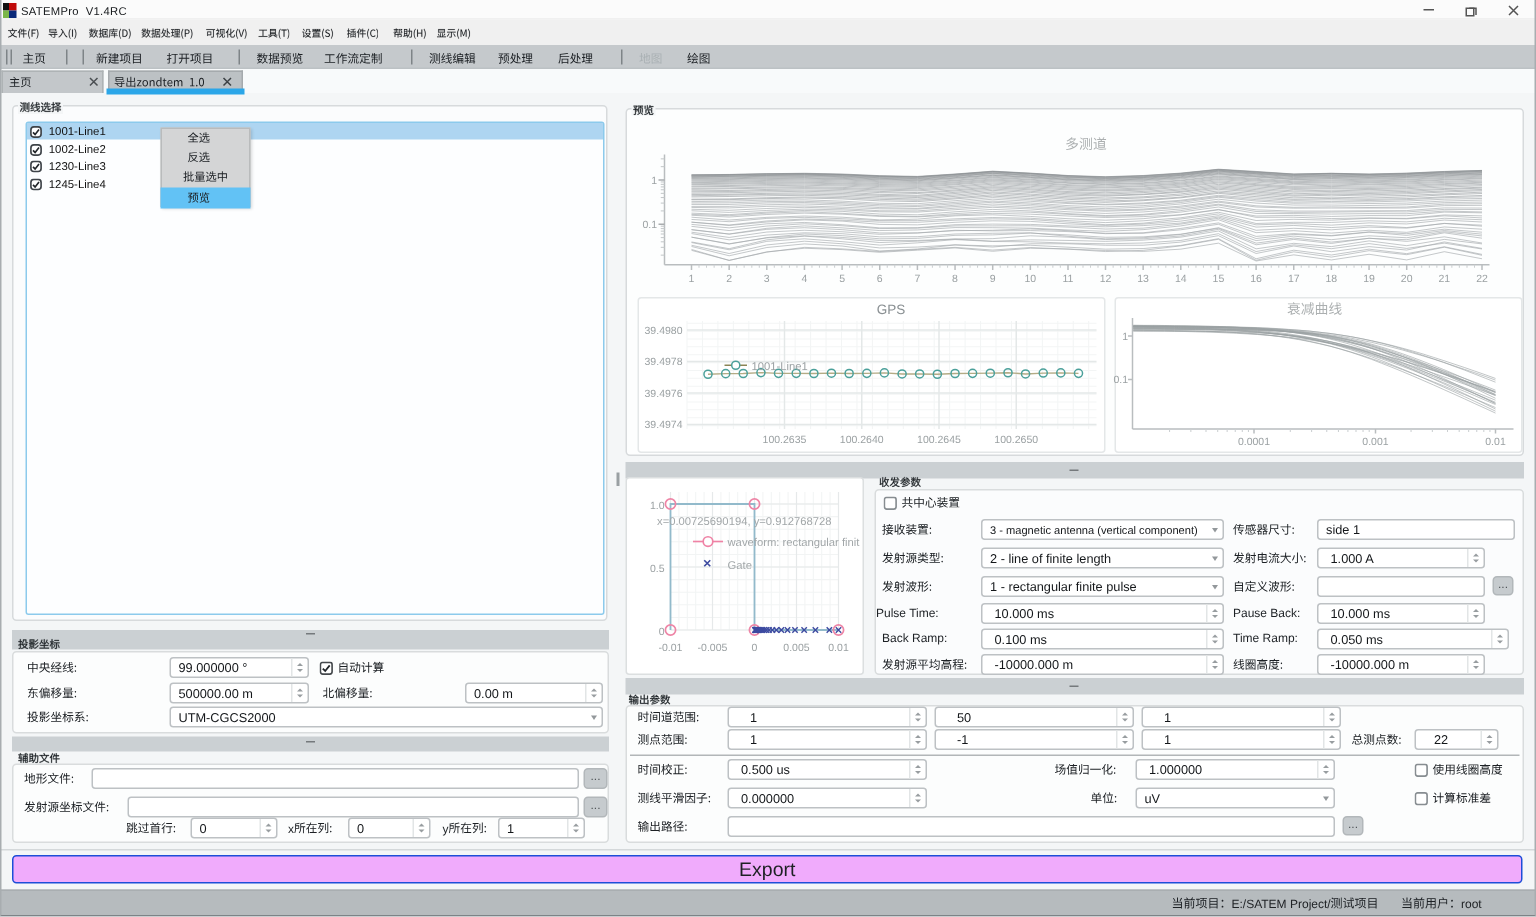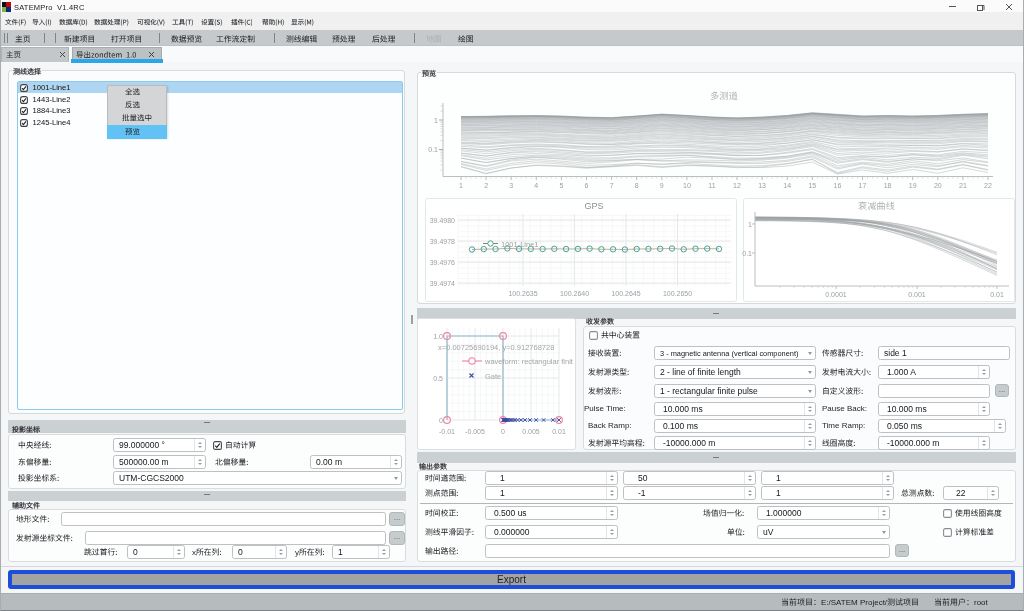--- a/index.html
+++ b/index.html
@@ -444,28 +444,28 @@
       <rect x="0.6" y="0.6" width="6.8" height="6.8" rx="2" fill="#fff" stroke="#3f4449" stroke-width="1.1"></rect>
       <path d="M2 4.2 L3.4 5.6 L6 2.3" fill="none" stroke="#22262a" stroke-width="1.1"></path>
     </svg>
   <span style="font-size:7.6px;color:#111;margin-left:4.5px">1001-Line1</span>
   </div>
 <div class="lbl" style="left:20px;top:93.6px;height:11.6px">
   <svg width="8" height="8" viewBox="0 0 8 8" style="margin-top:1px">
       <rect x="0.6" y="0.6" width="6.8" height="6.8" rx="2" fill="#fff" stroke="#3f4449" stroke-width="1.1"></rect>
       <path d="M2 4.2 L3.4 5.6 L6 2.3" fill="none" stroke="#22262a" stroke-width="1.1"></path>
     </svg>
-  <span style="font-size:7.6px;color:#111;margin-left:4.5px">1443-Line2</span>
+  <span style="font-size:7.6px;color:#111;margin-left:4.5px">1002-Line2</span>
   </div>
 <div class="lbl" style="left:20px;top:105.2px;height:11.6px">
   <svg width="8" height="8" viewBox="0 0 8 8" style="margin-top:1px">
       <rect x="0.6" y="0.6" width="6.8" height="6.8" rx="2" fill="#fff" stroke="#3f4449" stroke-width="1.1"></rect>
       <path d="M2 4.2 L3.4 5.6 L6 2.3" fill="none" stroke="#22262a" stroke-width="1.1"></path>
     </svg>
-  <span style="font-size:7.6px;color:#111;margin-left:4.5px">1884-Line3</span>
+  <span style="font-size:7.6px;color:#111;margin-left:4.5px">1230-Line3</span>
   </div>
 <div class="lbl" style="left:20px;top:116.8px;height:11.6px">
   <svg width="8" height="8" viewBox="0 0 8 8" style="margin-top:1px">
       <rect x="0.6" y="0.6" width="6.8" height="6.8" rx="2" fill="#fff" stroke="#3f4449" stroke-width="1.1"></rect>
       <path d="M2 4.2 L3.4 5.6 L6 2.3" fill="none" stroke="#22262a" stroke-width="1.1"></path>
     </svg>
   <span style="font-size:7.6px;color:#111;margin-left:4.5px">1245-Line4</span>
   </div>
 
 <div class="abs" style="left:107px;top:84.5px;width:60px;height:53.5px;background:#d4d5d6;border:1px solid #b9bbbc;box-shadow:1px 1px 2px rgba(0,0,0,0.15)"></div>
@@ -1433,22 +1433,22 @@
       <use href="#z60" x="1000"></use>
       <use href="#z152" x="2000"></use>
       <use href="#z153" x="3000"></use>
       <use href="#z84" x="4000"></use>
     </svg>
   </div>
 <div class="fld" style="left:485px;top:544px;width:405px"></div>
 <div class="dots" style="left:895px;top:544px;width:14px;height:13px">...</div>
 
 <div class="abs" style="left:0;top:566px;width:1024px;height:1px;background:#d4d8da"></div>
-<div class="abs" style="left:8px;top:570px;width:1007px;height:19px;background:#a3a3a3;border:4px solid #1d4ed8;border-radius:3px;
-     display:flex;align-items:center;justify-content:center;font-size:10px;color:#1d2124">Export</div>
+<div class="abs" style="left:8px;top:570px;width:1007px;height:19px;background:#f0abfc;border:1px solid #1d4ed8;border-radius:3px;
+     display:flex;align-items:center;justify-content:center;font-size:13px;color:#1d2124">Export</div>
 <div class="abs" style="left:0;top:593px;width:1024px;height:18px;background:#b6bbbe;border-top:1px solid #a9aeb1"></div>
 <div class="lbl" style="left:781px;top:597px;height:10px">
     <svg class="zz" style="width:40.0px;height:10.0px;" viewBox="0 -1000 5000 1250">
       <use href="#z154" x="0"></use>
       <use href="#z155" x="1000"></use>
       <use href="#z46" x="2000"></use>
       <use href="#z47" x="3000"></use>
       <use href="#z156" x="4000"></use>
     </svg>
     <span style="font-size:8px;color:#212427">E:/SATEM Project/</span>

